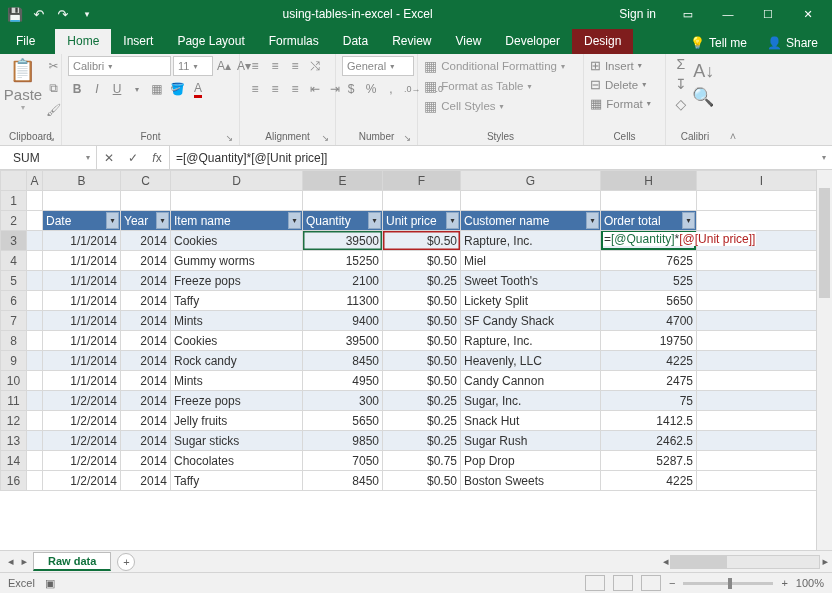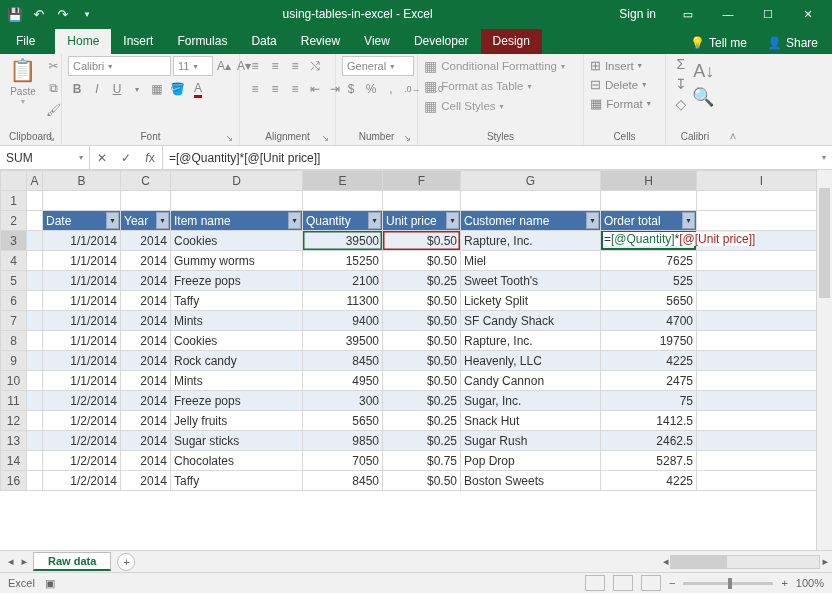--- a/index.html
+++ b/index.html
@@ -17,32 +17,32 @@
 .tabs .tab.design { background: #7f1d1d; color: #fff; }
 .tabs .spacer { flex: 1; }
 .tabs .tellme { display: flex; align-items: center; gap: 4px; padding: 4px 10px; font-size: 12px; }
 .ribbon { background: #f1f1f1; border-bottom: 1px solid #d4d4d4; height: 92px; display: flex; }
 .group { border-right: 1px solid #e1e1e1; display: flex; flex-direction: column; padding: 2px 6px 0; }
 .group .body { flex: 1; display: flex; align-items: flex-start; gap: 4px; }
 .group .label { text-align: center; font-size: 10px; color: #666; padding: 1px 0 3px; position: relative; }
 .group .label .dlg { position: absolute; right: 0; bottom: 2px; font-size: 9px; color: #888; }
 .bigbtn { display: flex; flex-direction: column; align-items: center; justify-content: center; padding: 2px 4px; color: #888; min-width: 34px; }
 .bigbtn .ic { font-size: 22px; }
-.bigbtn .lb { font-size: 10px; margin-top: 2px; }
+.bigbtn .lb { font-size: 15px; margin-top: 2px; }
 .col { display: flex; flex-direction: column; gap: 2px; }
 .row { display: flex; gap: 2px; align-items: center; }
 .smbtn { min-width: 18px; height: 20px; display: inline-flex; align-items: center; justify-content: center; color: #888; font-size: 12px; padding: 0 2px; }
 .combo { border: 1px solid #c8c8c8; background: #fff; height: 20px; display: inline-flex; align-items: center; padding: 0 4px; font-size: 11px; color: #888; }
 .combo .dd { margin-left: 4px; font-size: 8px; color: #888; }
 .stylesrow { display: flex; align-items: center; gap: 4px; color: #999; font-size: 11.5px; }
 .stylesrow .ic { font-size: 14px; }
 .cellscmd { display: flex; align-items: center; gap: 4px; color: #888; font-size: 11.5px; }
 .cellscmd .ic { font-size: 13px; }
 .editcol { display: flex; flex-direction: column; gap: 4px; align-items: center; color: #888; font-size: 14px; }
-.fxbar { height: 24px; border-bottom: 1px solid #d4d4d4; display: flex; align-items: stretch; background: #fff; }
+.fxbar { height: 24px; border-bottom: 1px solid #d4d4d4; display: flex; align-items: stretch; background: #fff; padding-left: 7px; }
 .namebox { width: 90px; border-right: 1px solid #d4d4d4; display: flex; align-items: center; padding: 0 6px; }
 .namebox .dd { margin-left: auto; font-size: 8px; color: #888; }
 .fxbtns { display: flex; align-items: center; border-right: 1px solid #d4d4d4; }
 .fxbtns span { width: 24px; text-align: center; color: #666; font-size: 12px; }
 .fxinput { flex: 1; display: flex; align-items: center; padding: 0 6px; font-size: 12px; }
 .fxinput .dd { margin-left: auto; font-size: 8px; color: #888; }
 .grid { position: relative; height: 380px; overflow: hidden; background: #fff; }
 table.sheet { border-collapse: collapse; table-layout: fixed; }
 table.sheet th, table.sheet td { border: 1px solid #d8d8d8; font-size: 12px; height: 20px; padding: 0 3px; white-space: nowrap; overflow: hidden; }
 table.sheet thead th { background: #e6e6e6; color: #555; font-weight: normal; text-align: center; }
@@ -90,20 +90,21 @@
     <span class="winbtn">—</span>
     <span class="winbtn">☐</span>
     <span class="winbtn">✕</span>
   </div>
 </div>
 
 <div class="tabs">
   <div class="tab">File</div>
   <div class="tab active">Home</div>
   <div class="tab">Insert</div>
+  <div class="tab">Page Layout</div>
   <div class="tab">Formulas</div>
   <div class="tab">Data</div>
   <div class="tab">Review</div>
   <div class="tab">View</div>
   <div class="tab">Developer</div>
   <div class="tab design">Design</div>
   <div class="spacer"></div>
   <div class="tellme">
       <span>💡</span>
       <span>Tell me</span>

